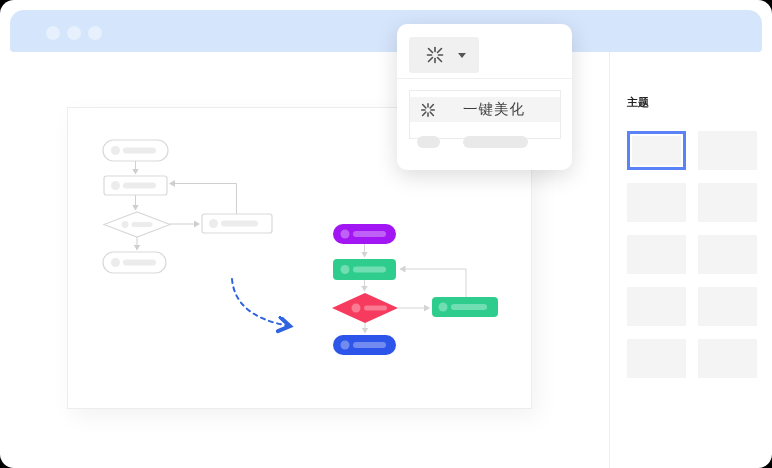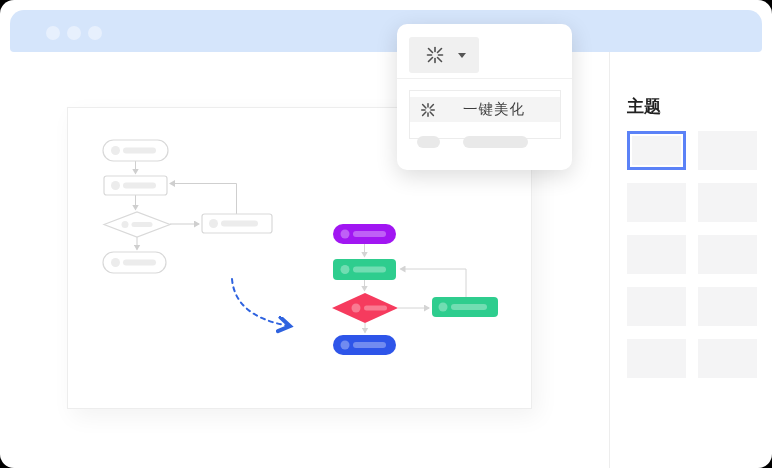--- a/index.html
+++ b/index.html
@@ -34,21 +34,21 @@
   .menu-row{position:absolute;left:0;top:6px;width:100%;height:25px;background:#f4f4f4;
     display:flex;align-items:center;}
   .menu-row .spark{margin-left:8px;}
   .menu-label{margin-left:25px;font-size:14.5px;color:#3c3c3c;letter-spacing:1px;}
   .ph-pill{position:absolute;background:#e9e9e9;border-radius:6px;height:12px;top:45px;}
   .ph-pill.small{left:7px;width:23px;}
   .ph-pill.long{left:53px;width:65px;}
 
   
   .sidebar-divider{position:absolute;left:609px;top:52px;width:1px;height:416px;background:#ededed;}
-  .sidebar-title{position:absolute;left:627px;top:95px;font-size:17px;font-weight:bold;color:#222;}
+  .sidebar-title{position:absolute;left:627px;top:95px;font-size:11px;font-weight:bold;color:#222;}
   .theme-grid{position:absolute;left:627px;top:131px;display:grid;
     grid-template-columns:59px 59px;grid-auto-rows:39px;gap:13px 12px;}
   .tile{background:#f4f4f5;box-sizing:border-box;}
   .tile.selected{border:3px solid #5b82f7;box-shadow:inset 0 0 0 2px #fff;}
 
   svg{display:block;}
 </style>
 </head>
 <body>
 

